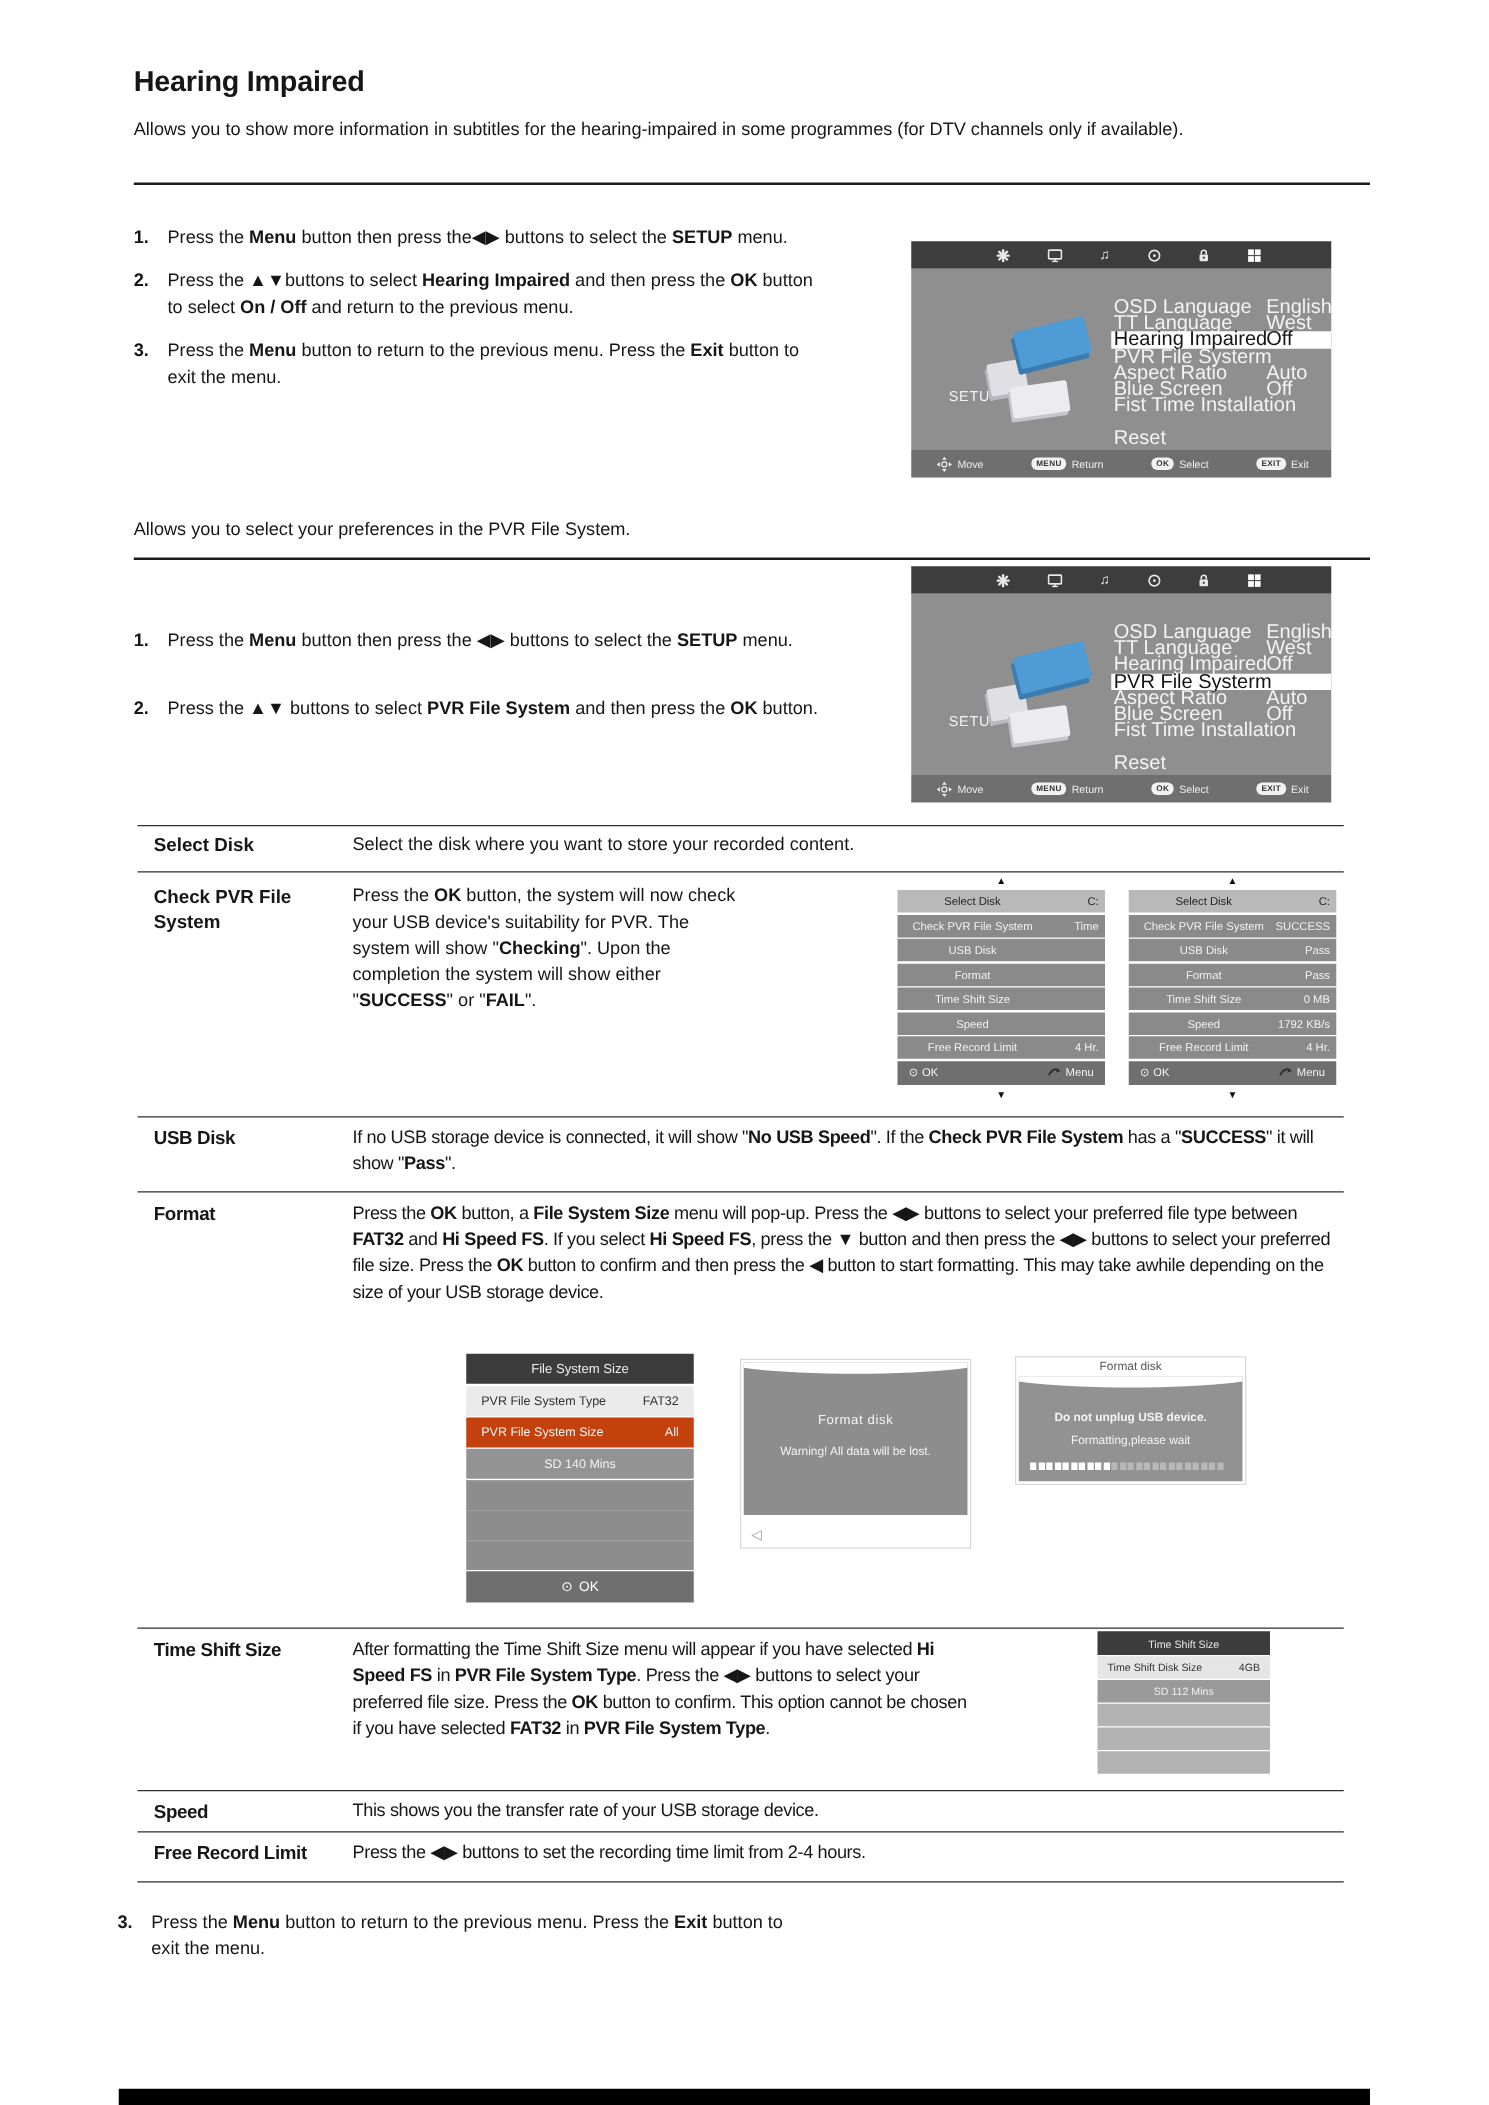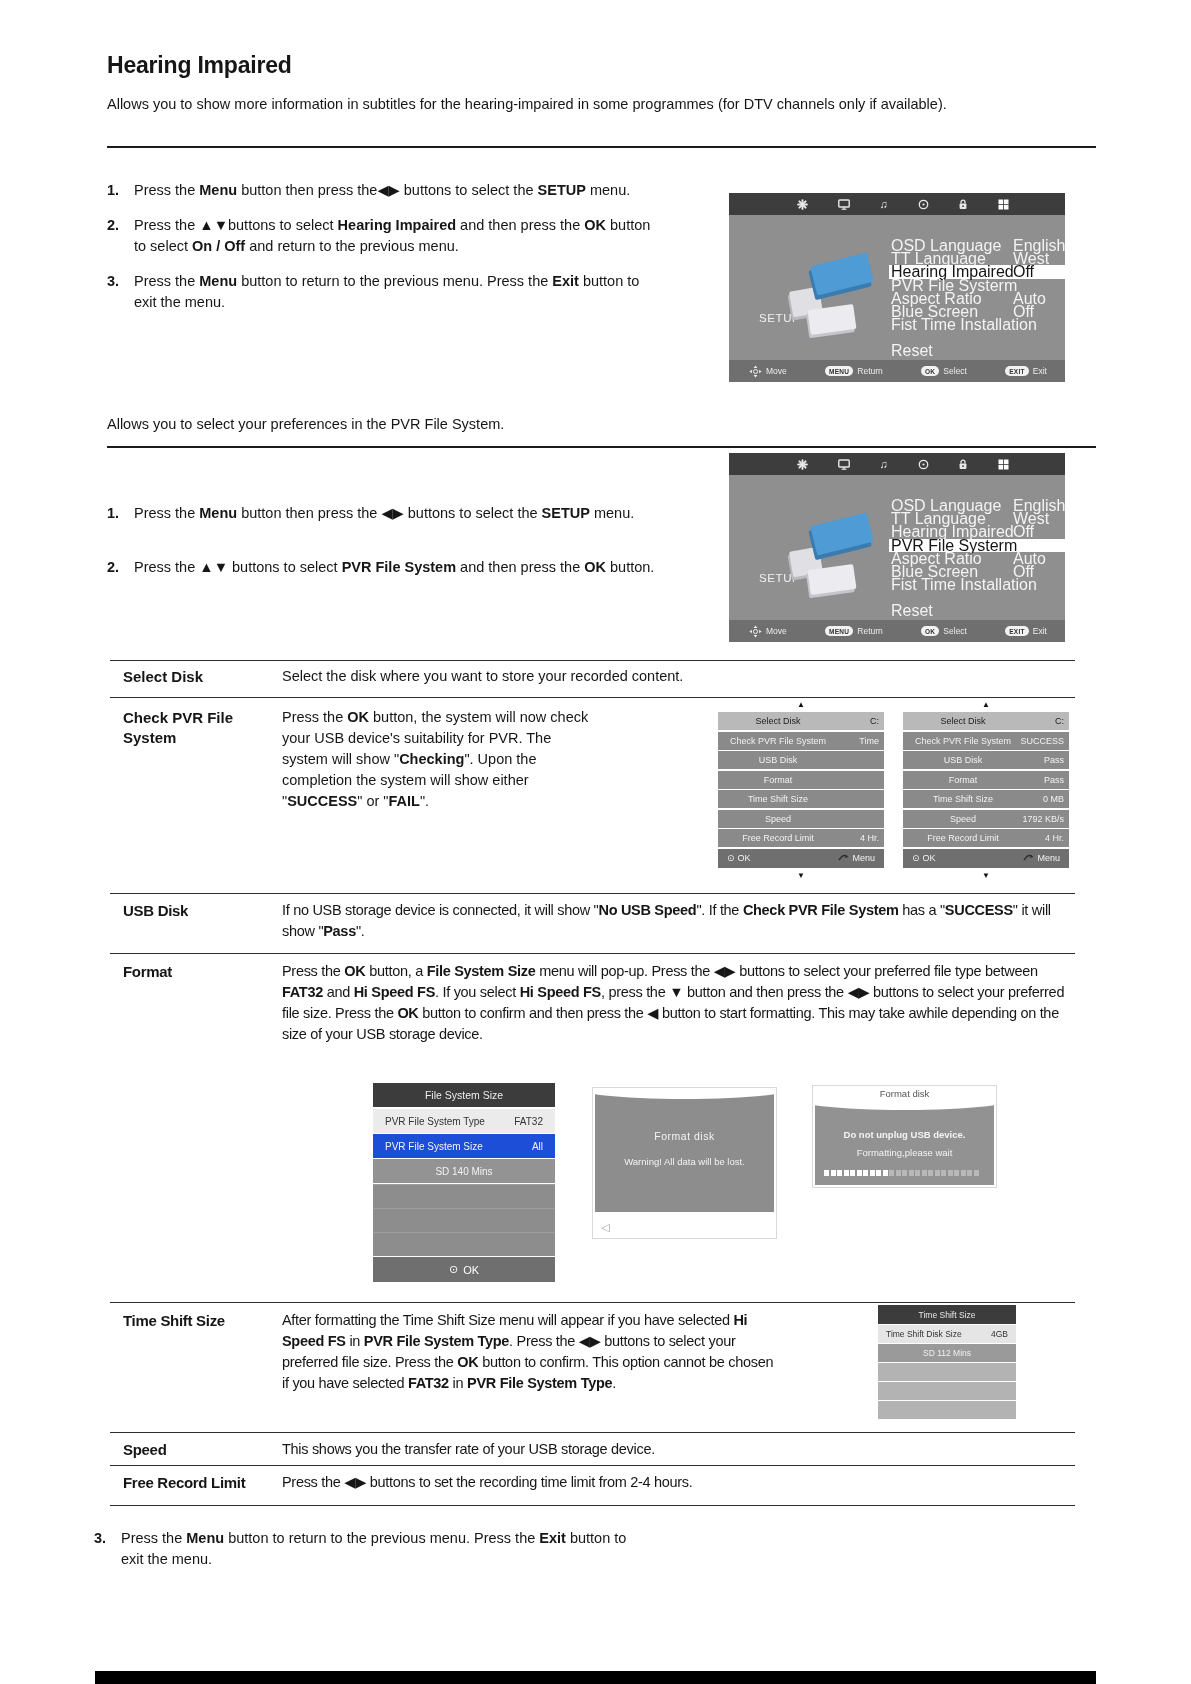--- a/index.html
+++ b/index.html
@@ -49,21 +49,21 @@
   .pm-name{position:absolute;left:0;right:46px;text-align:center;white-space:nowrap;}
   .pm-val{position:absolute;right:5px;white-space:nowrap;}
   .pm-foot{height:19px;background:#6f6f6f;color:#f2f2f2;font-size:9px;display:flex;align-items:center;padding:0 9px;}
   .pm-ok{display:flex;align-items:center;gap:3px;}
   .pm-menu{display:flex;align-items:center;gap:3px;margin-left:auto;}
   
   .fss{width:182px;background:#fff;}
   .fss-h{height:24px;background:#3c3c3c;color:#ececec;font-size:10.5px;display:flex;align-items:center;justify-content:center;margin-bottom:2px;}
   .fss-row{height:24px;display:flex;align-items:center;padding:0 12px;font-size:10px;margin-bottom:1px;}
   .fss-light{background:#ebebeb;color:#333;}
-  .fss-mid{background:#1d4ed8;color:#f2f2f2;}
+  .fss-mid{background:#c2410c;color:#f2f2f2;}
   .fss-mid2{background:#939393;color:#f2f2f2;justify-content:center;}
   .fss-val{margin-left:auto;}
   .fss-empty{height:23px;background:#8d8d8d;border-top:1px solid #9e9e9e;}
   .fss-f{height:25px;background:#6f6f6f;color:#fff;display:flex;align-items:center;justify-content:center;gap:5px;font-size:11px;margin-top:1px;}
   .okg{font-size:11px;}
   
   .warn{width:185px;height:152px;background:#fff;border:1px solid #d9d9d9;box-sizing:border-box;position:absolute;}
   .warn-body{position:absolute;left:2px;right:2px;top:2px;bottom:26px;background:#8d8d8d;overflow:hidden;}
   .curve{position:absolute;top:-17px;left:-15%;width:130%;height:26px;background:#fff;border-radius:50%;}
   .warn-title{position:absolute;top:40px;width:100%;text-align:center;color:#f4f4f4;font-size:10.5px;letter-spacing:0.5px;}

